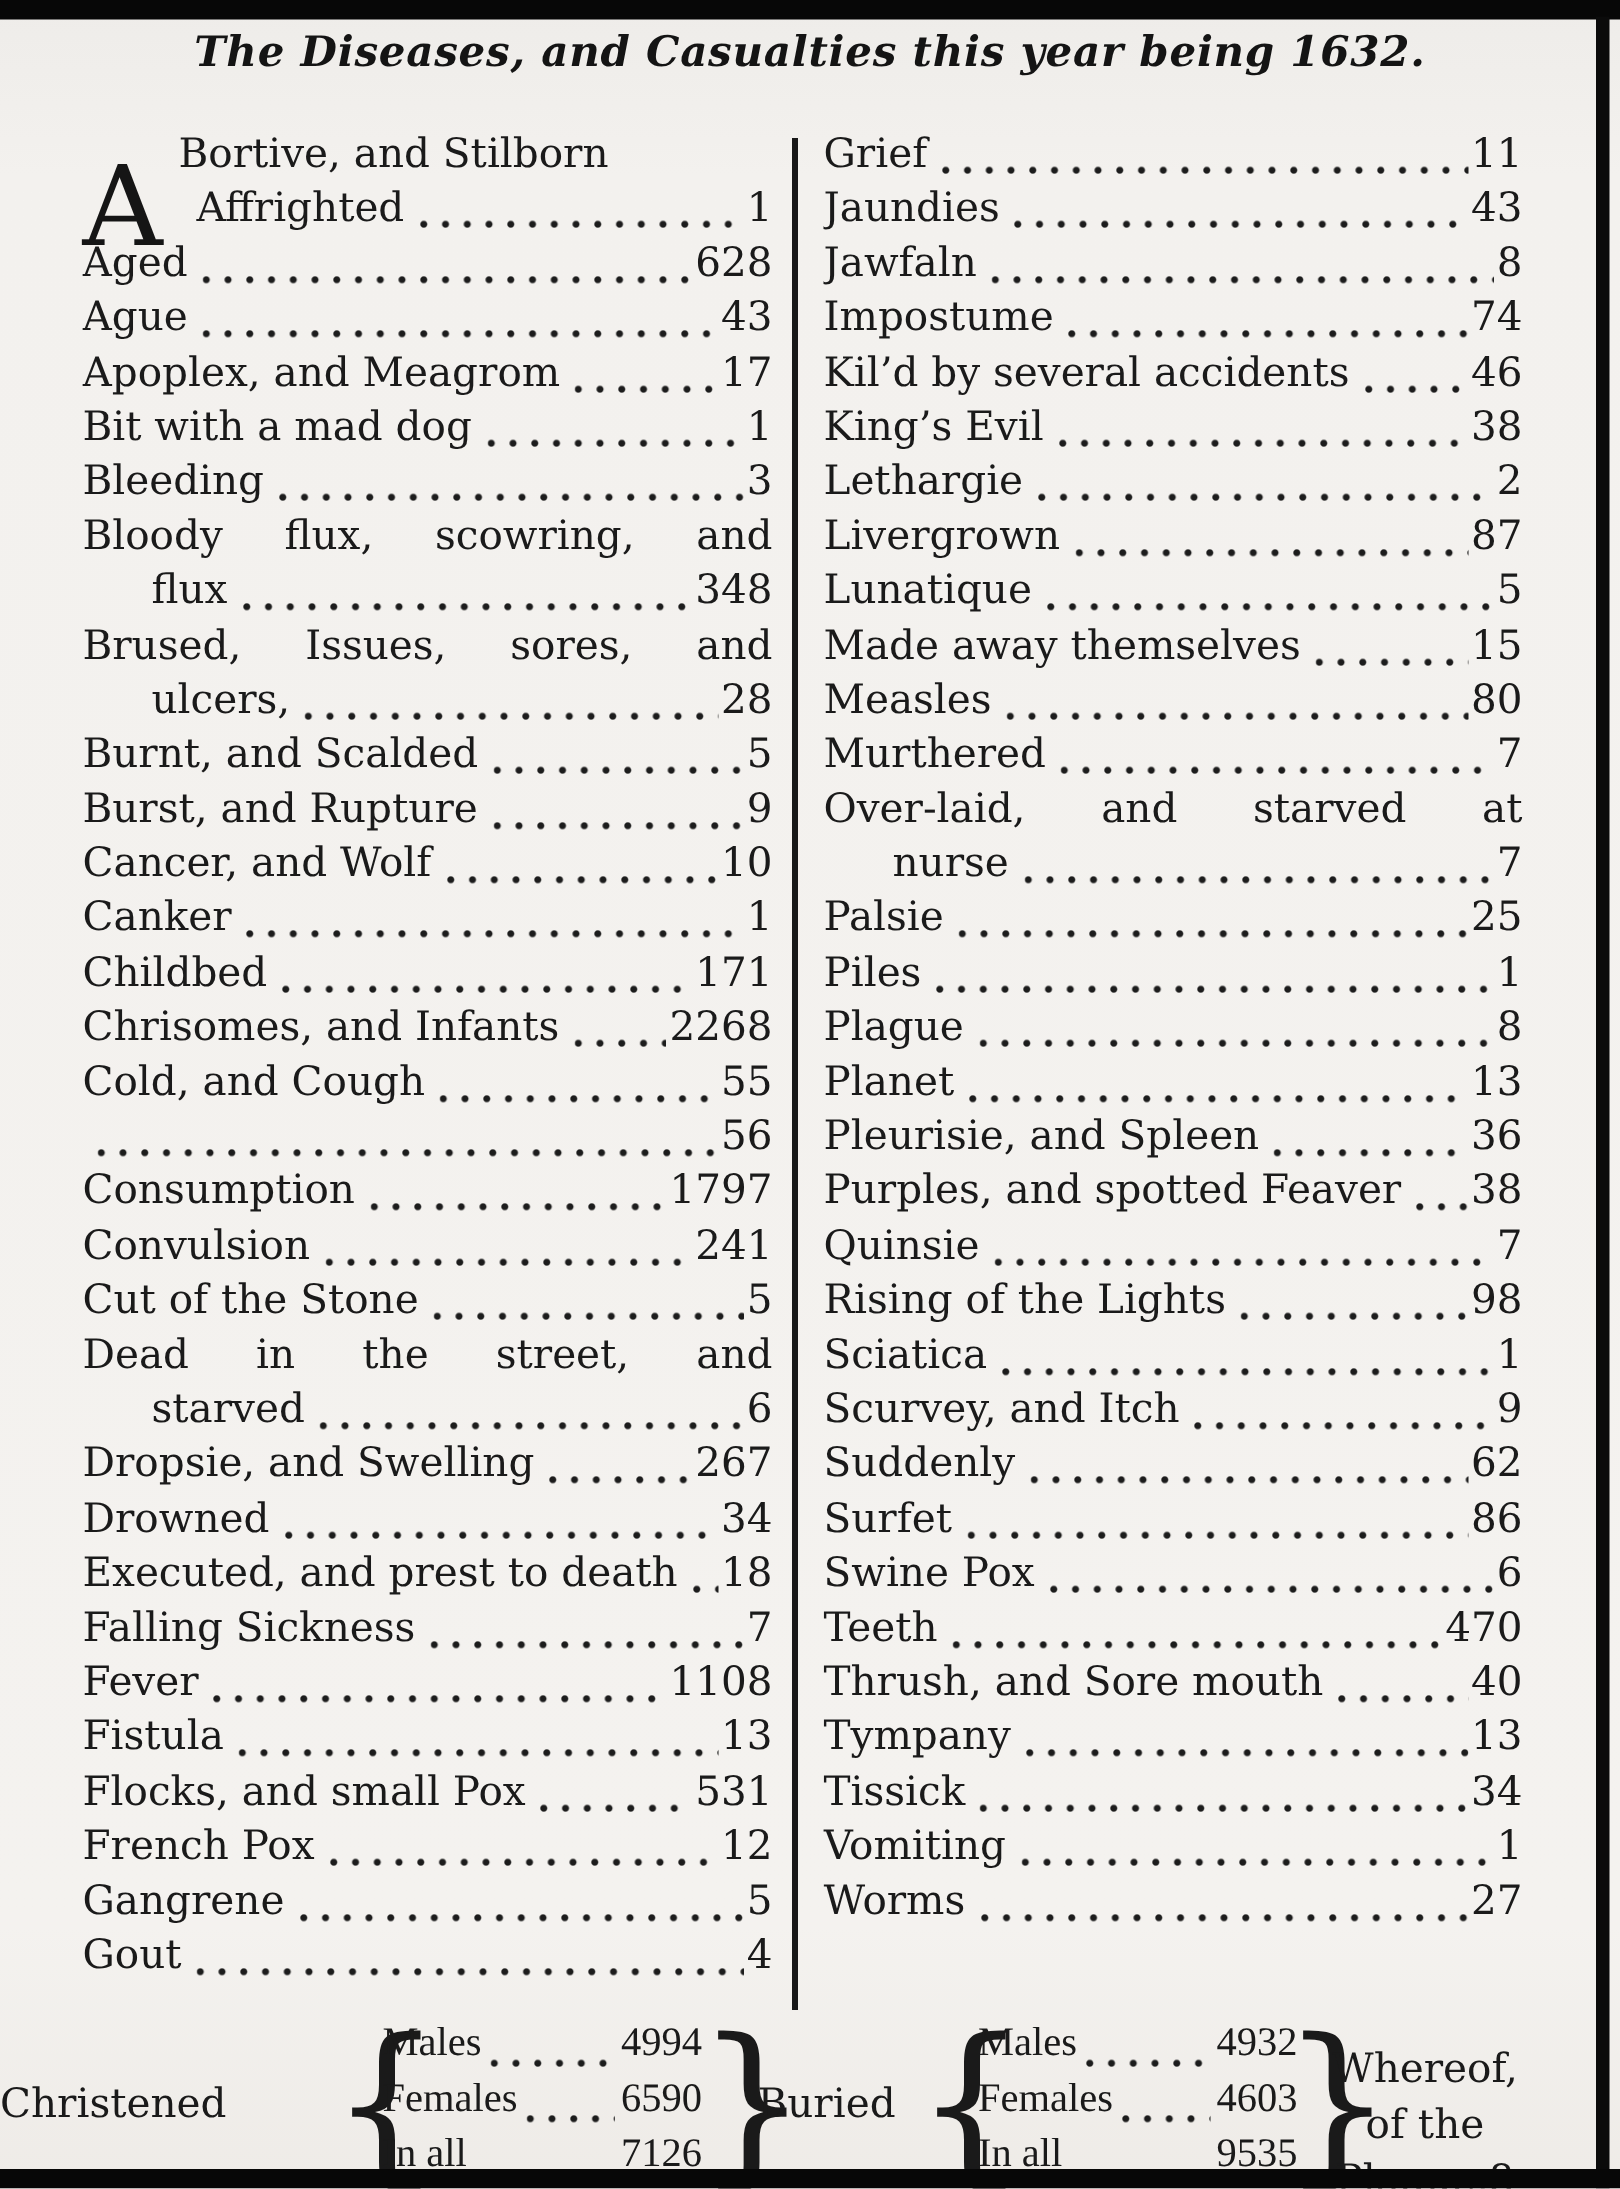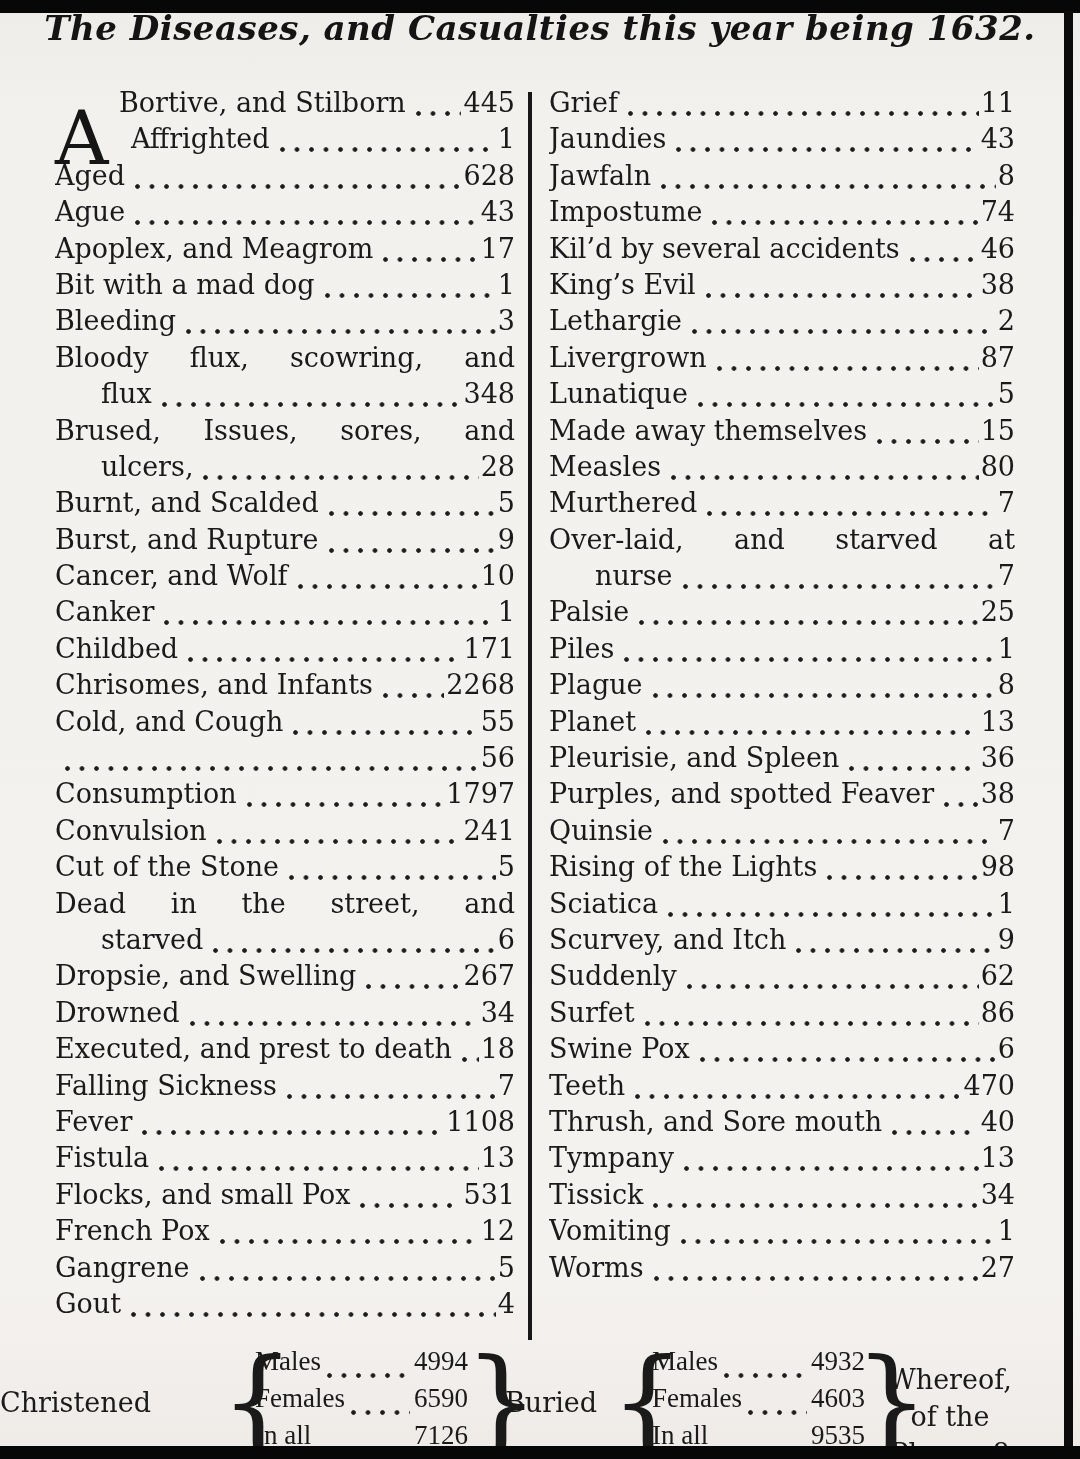--- a/index.html
+++ b/index.html
@@ -10,40 +10,40 @@
     color:#1a1a1a;
     -webkit-font-smoothing:antialiased;
   }
   
   .bar-top{position:absolute;left:0;top:0;width:1080px;height:13px;background:#070707;z-index:5;}
   .bar-right{position:absolute;left:1064px;top:11px;width:9px;height:1448px;background:#0b0b0b;z-index:5;}
   .bar-bottom{position:absolute;left:0;top:1446px;width:1080px;height:13px;background:#070707;z-index:5;}
   .col-divider{position:absolute;left:528px;top:92px;width:4px;height:1248px;background:#181818;z-index:2;}
 
   .title{
-    position:absolute;left:0;top:8px;width:1080px;text-align:center;
-    font-style:italic;font-weight:bold;font-size:34px;letter-spacing:.5px;color:#141414;
+    position:absolute;left:0;top:18px;width:1080px;text-align:center;
+    font-style:italic;font-weight:bold;font-size:28px;letter-spacing:.5px;color:#141414;
     white-space:nowrap;z-index:1;
   }
 
   .col{position:absolute;top:85px;font-size:27px;line-height:36.4px;z-index:1;}
   .col.left{left:55px;width:460px;}
   .col.right{left:549px;width:466px;}
 
   .row{display:flex;align-items:baseline;height:36.4px;white-space:nowrap;overflow:hidden;}
   .row .t{flex:0 0 auto;}
   .row .dots{
     flex:1 1 0;min-width:0;align-self:stretch;margin:0 2px 0 10px;
     background-image:radial-gradient(circle at 2.5px 2.5px,#1c1c1c 1.9px,rgba(28,28,28,0) 2.7px);
     background-size:14.5px 5px;background-repeat:repeat-x;background-position:0 26px;
   }
   .row .v{flex:0 0 auto;text-align:right;}
   .row.cont{padding-left:46px;}
   .row.wrap1{display:block;text-align:justify;text-align-last:justify;}
-  .row.dc1{padding-left:64px;}
+  .row.dc1{padding-left:64px;flex-direction:column;}
   .row.dc2{padding-left:76px;}
   .dropcap{position:absolute;left:0;top:16px;font-size:74px;line-height:74px;color:#151515;}
 
   
   .summary{position:absolute;left:0;top:1345px;width:1080px;height:114px;font-size:27px;z-index:1;}
   .sum-col{position:absolute;top:1px;}
   .sum-col .row{height:37px;font-family:Liberation Serif, serif;}
   .sum-col .row .dots{background-position:0 26.5px;margin:0 4px 0 6px;}
   #col-christened{left:255px;width:213px;}
   #col-buried{left:652px;width:213px;}

